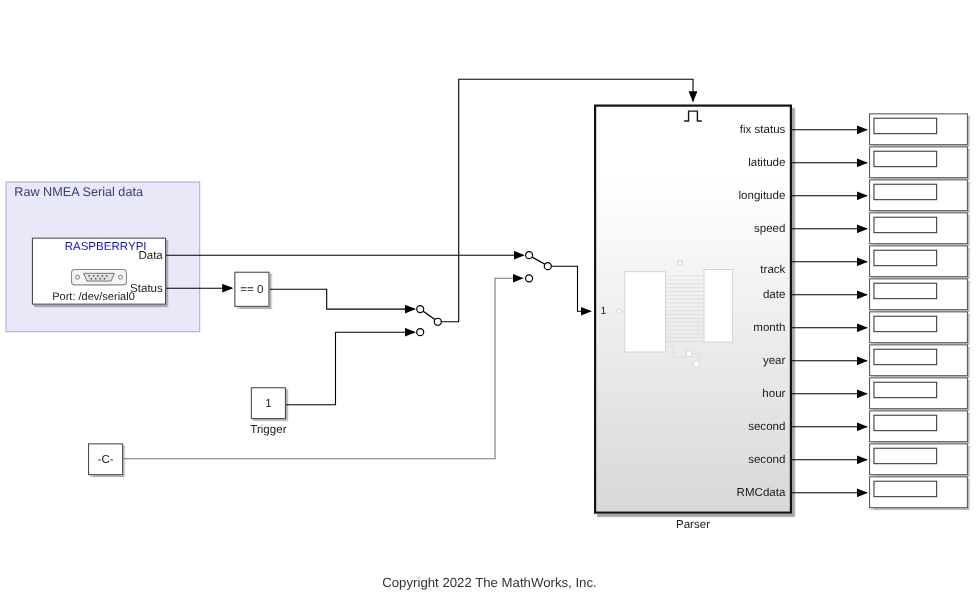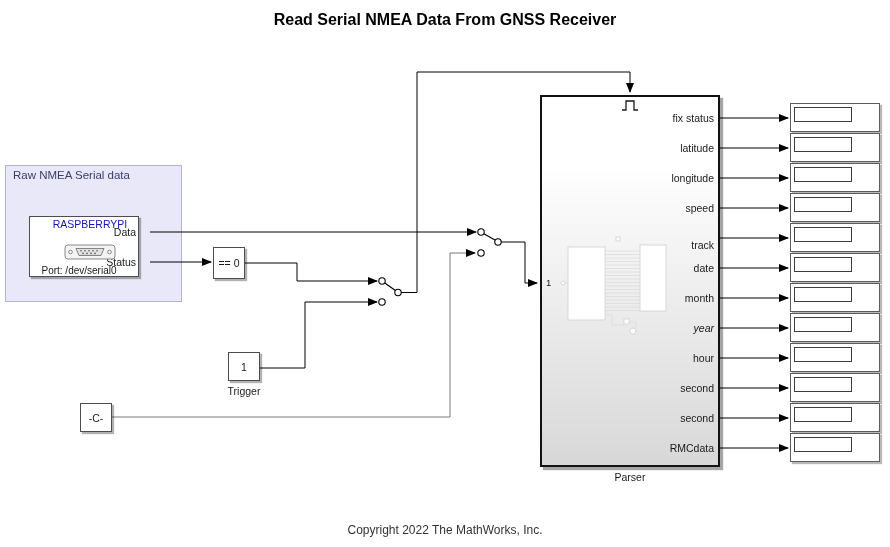--- a/index.html
+++ b/index.html
@@ -5,37 +5,36 @@
   html,body{margin:0;padding:0;background:#fff;}
   body{width:890px;height:547px;font-family:"Liberation Sans",sans-serif;-webkit-font-smoothing:antialiased;}
   .canvas{position:relative;width:890px;height:547px;background:#fff;overflow:hidden;}
   .diagram-title{position:absolute;top:11px;left:0;width:890px;text-align:center;font-size:16px;font-weight:bold;color:#000;}
   .copyright{position:absolute;top:523px;left:0;width:890px;text-align:center;font-size:12px;color:#333;}
   .area{position:absolute;left:5px;top:165px;width:177px;height:137px;background:#e8e8f8;border:1px solid #b2b2dd;box-sizing:border-box;}
   .area-label{position:absolute;left:7px;top:3px;font-size:11.5px;color:#3c3c6e;}
   svg.wires{position:absolute;left:0;top:0;}
   .block{position:absolute;background:#fff;border:1px solid #4d4d4d;box-shadow:2px 2px 1px rgba(0,0,0,0.30);box-sizing:border-box;}
   .sq{display:flex;align-items:center;justify-content:center;font-size:10.5px;color:#1a1a1a;}
-  .rpi{left:29px;top:216px;width:110px;height:61px;font-size:10.5px;color:#1a1a1a;}
+  .rpi{left:29px;top:216px;width:122px;height:61px;font-size:10.5px;color:#1a1a1a;}
   .rpi-name{position:absolute;left:14px;right:2px;top:1px;text-align:center;color:#1414b4;}
   .rpi-port-out{position:absolute;right:2px;font-size:10.5px;color:#1a1a1a;}
   .rpi-porttext{position:absolute;left:0;right:10px;bottom:0px;text-align:center;font-size:10px;color:#1a1a1a;}
   .free-label{position:absolute;font-size:10.5px;color:#1a1a1a;text-align:center;}
   .parser{position:absolute;left:540px;top:95px;width:180px;height:372px;box-sizing:border-box;border:2px solid #121212;background:linear-gradient(180deg,#ffffff 18%,#ededed 55%,#d8d8d8 100%);box-shadow:3px 3px 1px rgba(0,0,0,0.35);}
   .pport{position:absolute;right:4px;font-size:10.5px;color:#1a1a1a;line-height:12px;}
   .pin1{position:absolute;left:4px;top:180px;font-size:9.5px;color:#1a1a1a;line-height:11px;}
   .display{position:absolute;left:790px;width:90px;height:29px;background:#fff;border:1px solid #5c5c5c;box-shadow:2px 2px 1px rgba(0,0,0,0.28);box-sizing:border-box;}
   .display-inner{position:absolute;left:3px;top:3px;width:58px;height:15px;background:#fff;border:1px solid #3d3d3d;box-sizing:border-box;}
 </style>
 </head>
 <body>
 
 <div class="canvas">
 
-  <div class="diagram-title">Read Serial NMEA Data From GNSS Receiver</div>
 
   <div class="area">
     <div class="area-label">Raw NMEA Serial data</div>
   </div>
 
   <svg class="wires" width="890" height="547">
     <defs>
       <marker id="arr" viewBox="0 0 10 8" refX="9" refY="4" markerWidth="10" markerHeight="8" orient="auto">
         <path d="M0 0 L10 4 L0 8 Z" fill="#000"></path>
       </marker>
@@ -117,21 +116,21 @@
       <path d="M1 11 H5 V2 H13 V11 H17" fill="none" stroke="#1a1a1a" stroke-width="1.3"></path>
     </svg>
     <div class="pin1">1</div>
     <div class="pport" style="top:15px;padding-left:32px;">fix status</div>
     <div class="pport" style="top:45px;">latitude</div>
     <div class="pport" style="top:75px;">longitude</div>
     <div class="pport" style="top:105px;">speed</div>
     <div class="pport" style="top:142px;">track</div>
     <div class="pport" style="top:165px;">date</div>
     <div class="pport" style="top:195px;text-align:right;">month</div>
-    <div class="pport" style="top:225px;font-style:italic;">year</div>
+    <div class="pport" style="top:225px;">year</div>
     <div class="pport" style="top:255px;">hour</div>
     <div class="pport" style="top:285px;">second</div>
     <div class="pport" style="top:315px;">second</div>
     <div class="pport" style="top:345px;">RMCdata</div>
     <svg width="112" height="106" style="position:absolute;left:18px;top:138px;">
       <g stroke="#d4d4d4" fill="#fff" stroke-width="0.9">
         <rect x="8" y="12" width="37" height="73"></rect>
         <rect x="80" y="10" width="26" height="66"></rect>
         <rect x="56" y="2" width="4" height="4"></rect>
         <circle cx="3" cy="48" r="2"></circle>

